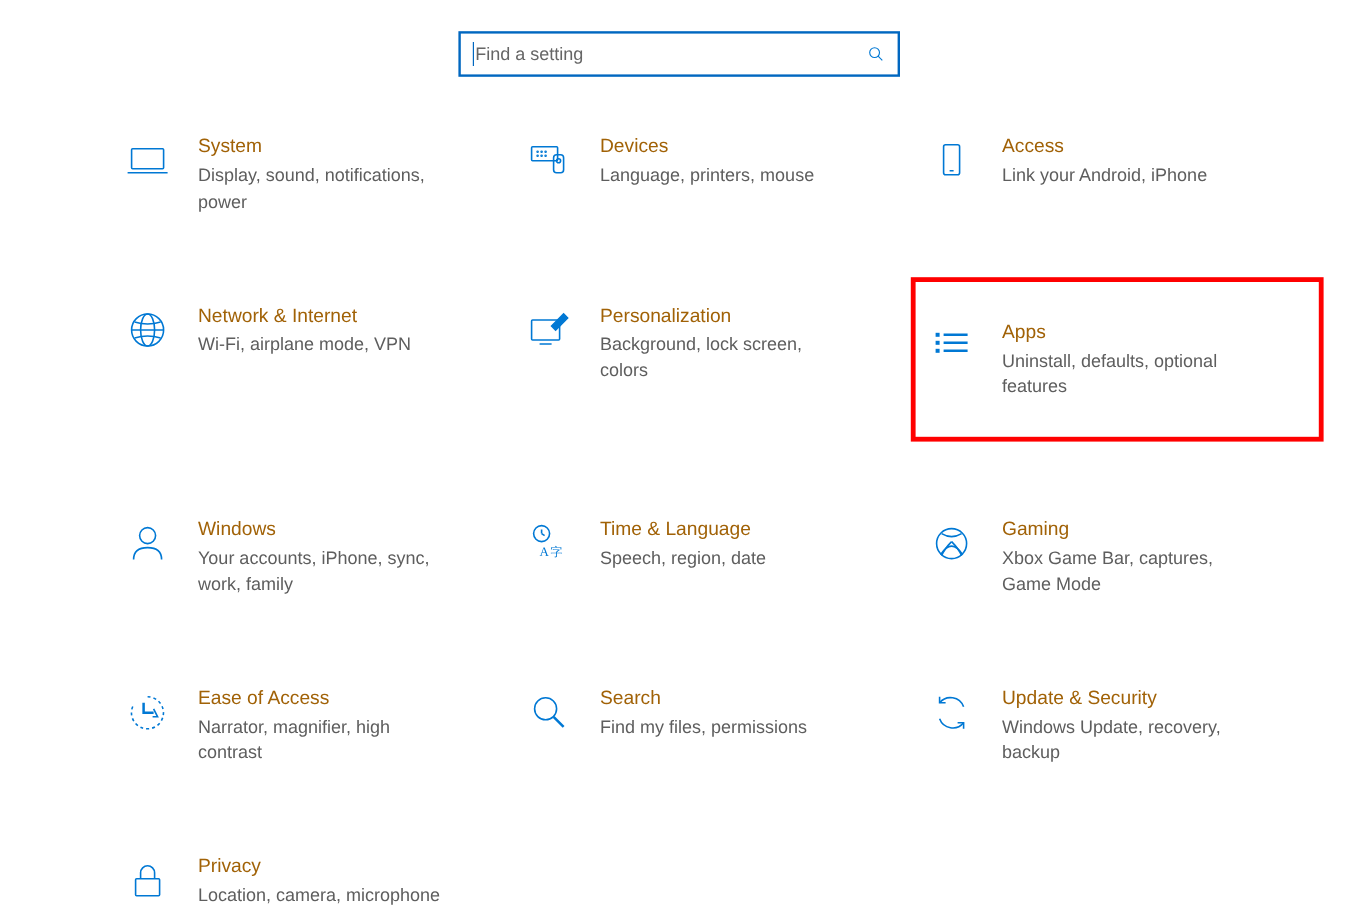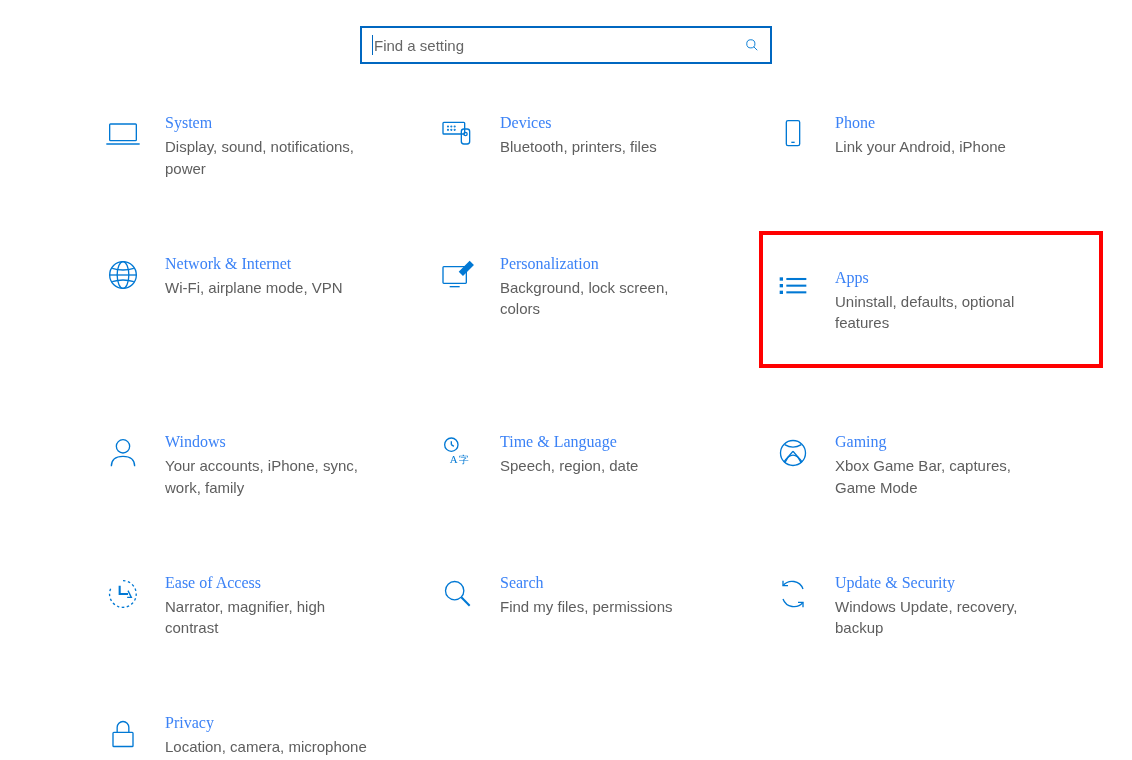--- a/index.html
+++ b/index.html
@@ -15,21 +15,21 @@
       color: #000;
       font-size: 14px;
     }
     .search-wrap {
       display: flex;
       justify-content: center;
       padding-top: 26px;
       padding-bottom: 40px;
     }
     .search-box {
-      width: 412px;
+      width: 368px;
       height: 38px;
       border: 2px solid #0067c0;
       display: flex;
       align-items: center;
       padding: 0 10px 0 10px;
       position: relative;
     }
     .search-input {
       flex: 1;
       border: none;
@@ -88,22 +88,21 @@
     .tile-text {
       display: flex;
       flex-direction: column;
       gap: 4px;
       padding-top: 0px;
       max-width: 210px;
     }
     .tile-title {
       font-size: 16px;
       font-weight: 400;
-      color: #3b82f6;
-      font-family: Liberation Serif, serif;
+      color: #a16207;
     }
     .tile-desc {
       font-size: 15px;
       color: #5e5e5e;
       line-height: 1.45;
     }
     svg {
       stroke: #0078d4;
       fill: none;
       stroke-width: 1.6;
@@ -149,33 +148,33 @@
           <circle cx="20" cy="15" r="0.5" fill="#0078d4"></circle>
           <circle cx="12" cy="19" r="0.5" fill="#0078d4"></circle>
           <circle cx="16" cy="19" r="0.5" fill="#0078d4"></circle>
           <circle cx="20" cy="19" r="0.5" fill="#0078d4"></circle>
           <rect x="28" y="18" width="10" height="18" rx="3"></rect>
           <circle cx="33" cy="24" r="2"></circle>
         </svg>
     </div>
     <div class="tile-text">
       <div class="tile-title">Devices</div>
-      <div class="tile-desc">Bluetooth, printers, files</div>
+      <div class="tile-desc">Language, printers, mouse</div>
     </div>
   </div>
 
   <div class="tile">
     <div class="tile-icon">
       <svg width="40" height="40" viewBox="0 0 48 48">
           <rect x="16" y="8" width="16" height="30" rx="2"></rect>
           <line x1="22" y1="34" x2="26" y2="34"></line>
         </svg>
     </div>
     <div class="tile-text">
-      <div class="tile-title">Phone</div>
+      <div class="tile-title">Access</div>
       <div class="tile-desc">Link your Android, iPhone</div>
     </div>
   </div>
 
   <div class="tile">
     <div class="tile-icon">
       <svg width="40" height="40" viewBox="0 0 48 48">
           <circle cx="24" cy="24" r="16"></circle>
           <ellipse cx="24" cy="24" rx="7" ry="16"></ellipse>
           <line x1="8" y1="24" x2="40" y2="24"></line>

